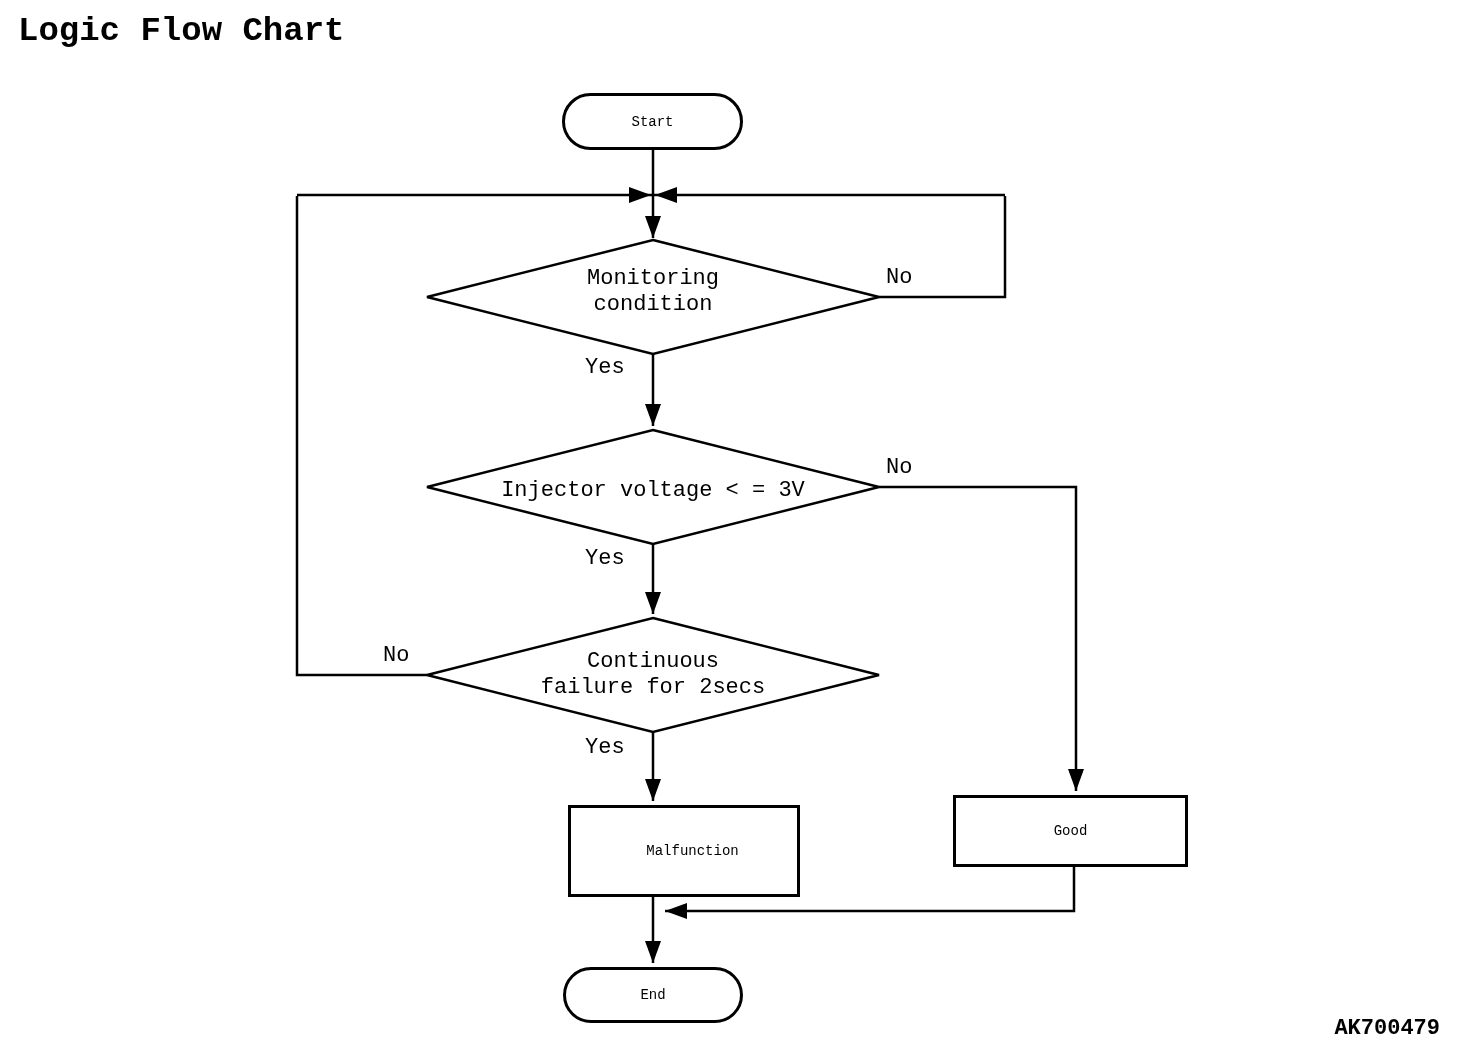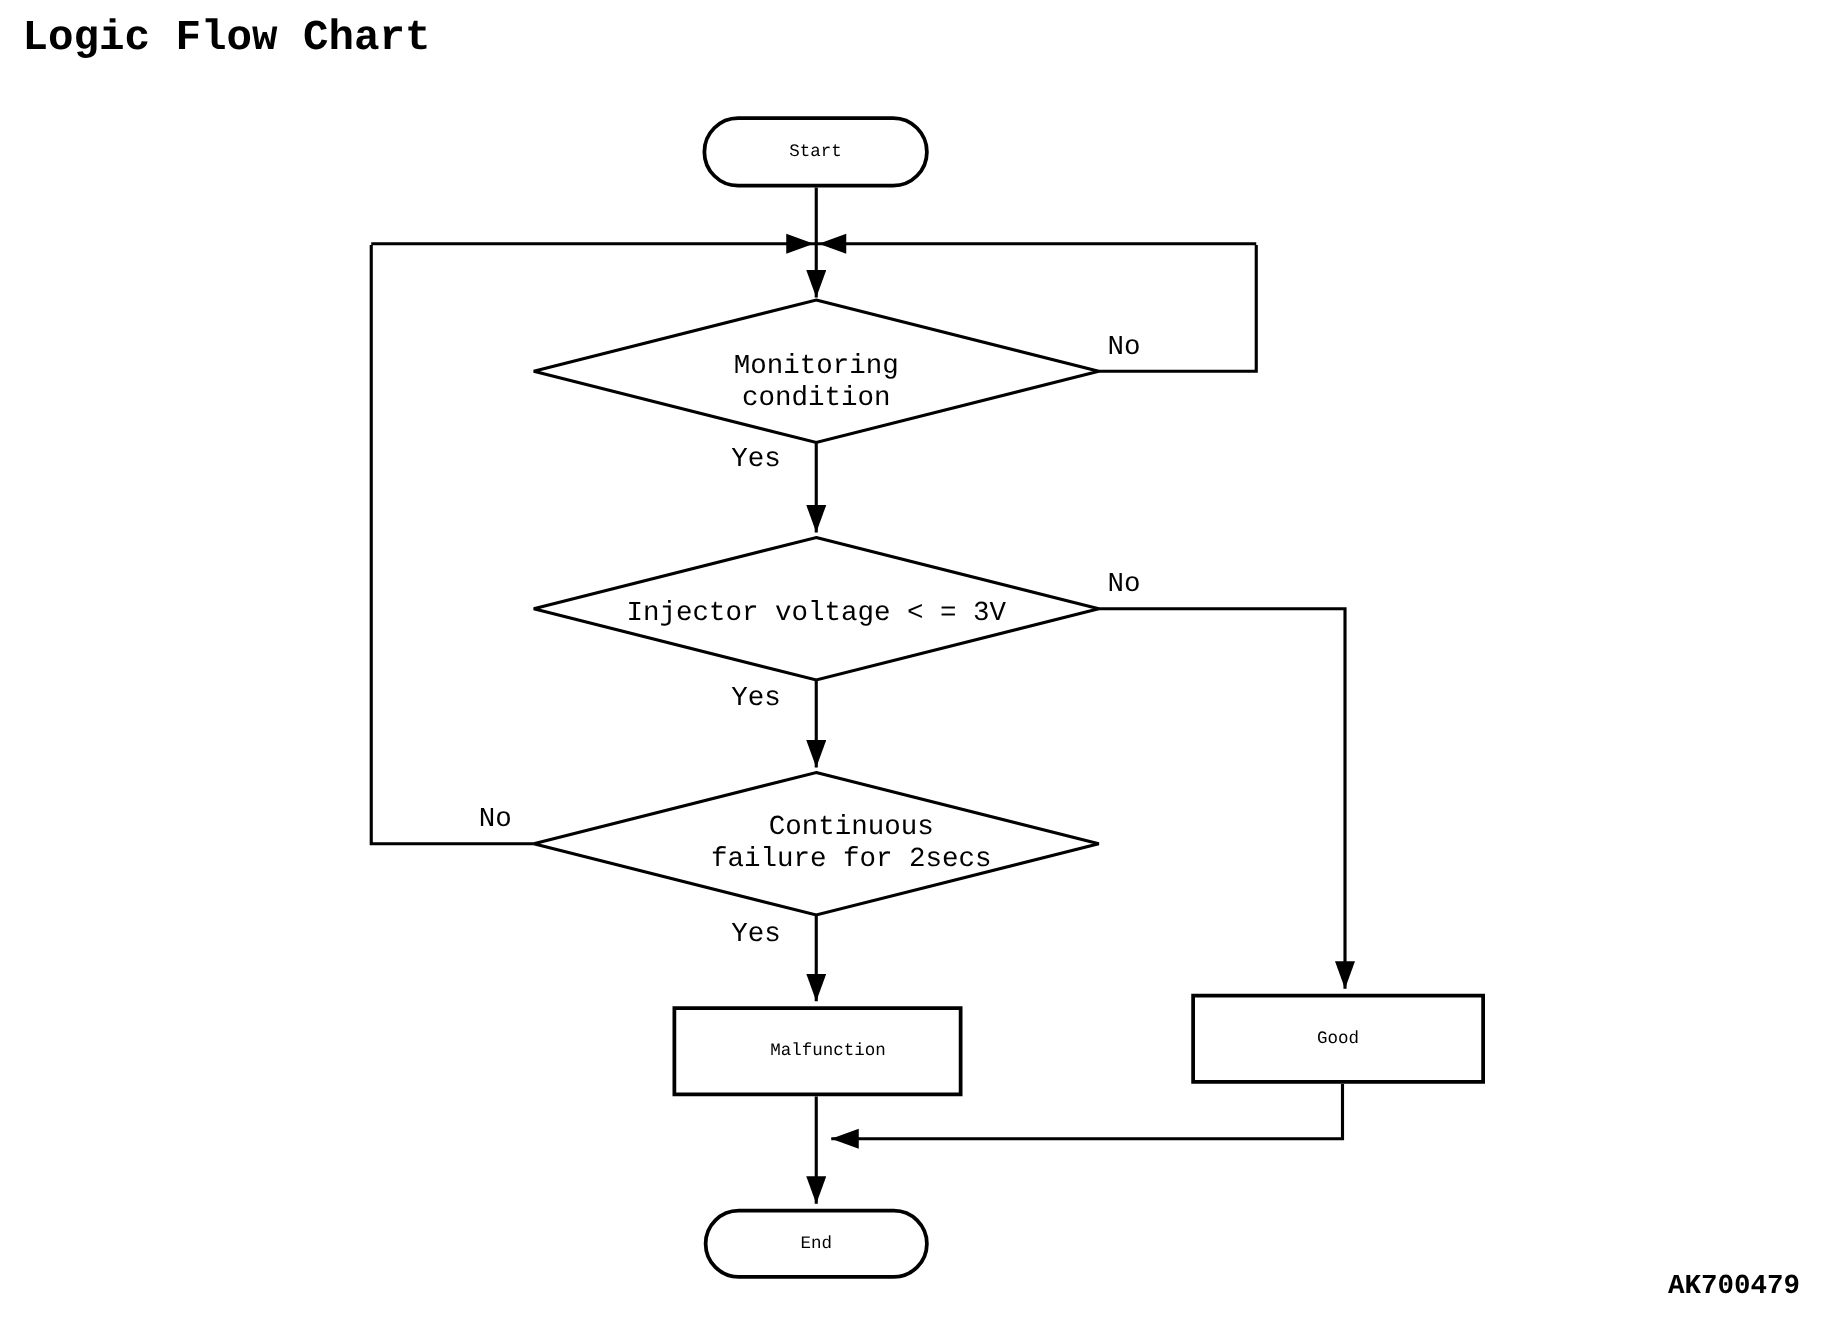--- a/index.html
+++ b/index.html
@@ -99,42 +99,42 @@
       <polygon points="653,240 879,297 653,354 427,297"></polygon>
       <polygon points="653,430 879,487 653,544 427,487"></polygon>
       <polygon points="653,618 879,675 653,732 427,675"></polygon>
     </g>
   </svg>
 
   <div class="node terminator" style="left:562px; top:93px; width:181px; height:57px;">
     <span>Start</span>
   </div>
 
-  <div class="node" style="left:538px; top:805px; width:232px; height:72px;padding-left:17px;">
+  <div class="node" style="left:568px; top:805px; width:232px; height:92px;padding-left:17px;">
     <span>Malfunction</span>
   </div>
 
   <div class="node terminator" style="left:563px; top:967px; width:180px; height:56px;">
     <span>End</span>
   </div>
 
   <div class="node" style="left:953px; top:795px; width:235px; height:72px;">
     <span>Good</span>
   </div>
 
-  <div class="dtext" style="left:503px; top:262px; width:300px; height:88px;">
+  <div class="dtext" style="left:503px; top:248px; width:300px; height:88px;">
     <span>Monitoring</span>
     <span>condition</span>
   </div>
 
   <div class="dtext" style="left:453px; top:469px; width:400px; height:44px;">
     <span>Injector voltage &lt; = 3V</span>
   </div>
 
-  <div class="dtext" style="left:531px; top:631px; width:300px; height:88px;text-align:right;">
+  <div class="dtext" style="left:503px; top:631px; width:300px; height:88px;text-align:right;">
     <span>Continuous</span>
     <span>failure for 2secs</span>
   </div>
 
   <span class="elabel" style="left:886px; top:265px;">No</span>
   <span class="elabel" style="left:585px; top:355px;">Yes</span>
   <span class="elabel" style="left:886px; top:455px;">No</span>
   <span class="elabel" style="left:585px; top:546px;">Yes</span>
   <span class="elabel" style="left:383px; top:643px;">No</span>
   <span class="elabel" style="left:585px; top:735px;">Yes</span>

